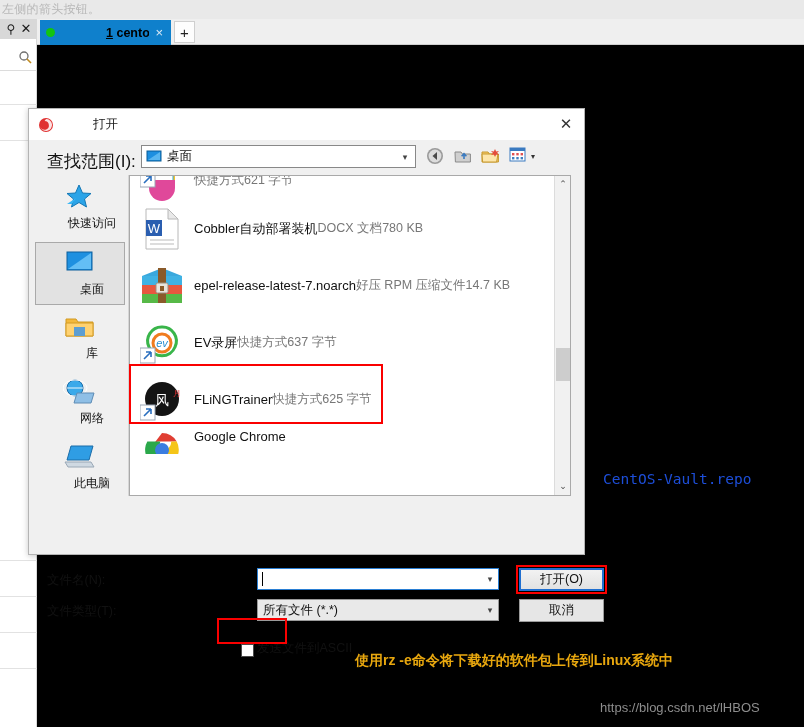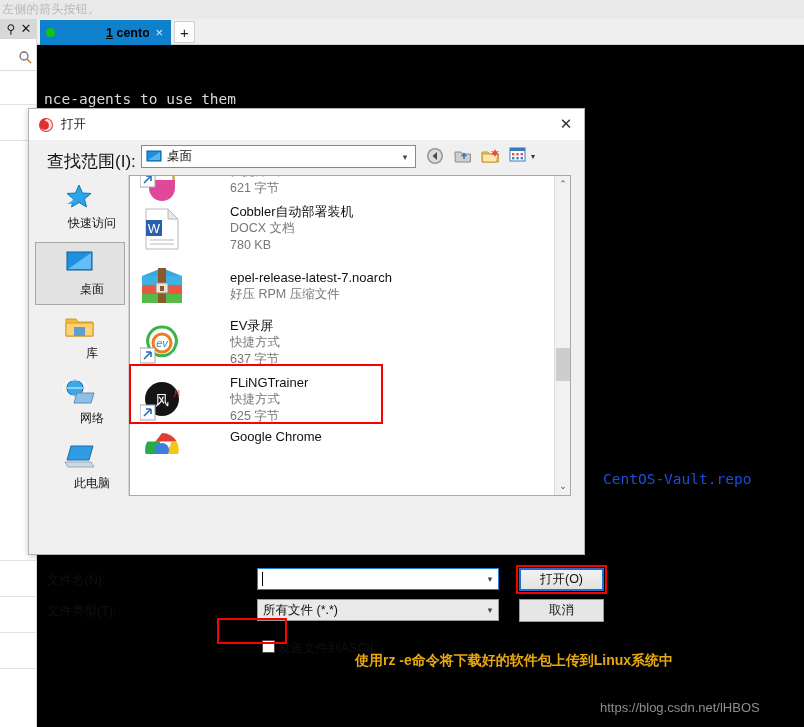--- a/index.html
+++ b/index.html
@@ -102,21 +102,21 @@
   }
 
   
   .dlg {
     position: absolute; left: 28px; top: 108px; width: 557px; height: 447px;
     background: #f0f0f0; border: 1px solid #b4b4b4;
     box-shadow: 0 1px 6px rgba(0,0,0,.22);
   }
   .dlg-title {
     position: absolute; left: 0; top: 0; width: 555px; height: 31px;
-    background: #ffffff; display: flex; align-items: center; padding-left: 9px;
+    background: #ffffff; display: flex; align-items: center; padding-left: 9px; gap: 32px;
   }
   .dlg-icon {
     width: 16px; height: 16px; margin-right: 7px; flex: none;
   }
   .dlg-title-text { font-size: 12.5px; color: #1a1a1a; }
   .dlg-x {
     position: absolute; right: 9px; top: 6px; width: 18px; height: 18px;
     font-size: 15px; color: #333; text-align: center; line-height: 18px;
     font-family: "DejaVu Sans", sans-serif;
   }
@@ -161,21 +161,21 @@
   
   .filelist {
     position: absolute; left: 100px; top: 66px; width: 442px; height: 321px;
     background: #ffffff; border: 1px solid #a9a9a9; overflow: hidden;
   }
   .file-item {
     position: relative; height: 57px; display: flex; align-items: center;
     padding-left: 10px;
   }
   .file-ico { width: 44px; height: 44px; flex: none; margin-right: 10px; position: relative; }
-  .file-meta { display: flex; flex-direction: column; justify-content: space-between; margin-left: 36px; }
+  .file-meta { display: flex; flex-direction: row; justify-content: space-between; }
   .file-name { font-size: 13px; color: #111; line-height: 17px; }
   .file-type { font-size: 12.5px; color: #777; line-height: 17px; }
   .file-size { font-size: 12.5px; color: #777; line-height: 17px; }
   .shortcut-badge {
     position: absolute; left: 0; bottom: 1px; width: 15px; height: 15px;
     background: #ffffff; border: 1px solid #9aa6b5;
     display: flex; align-items: center; justify-content: center;
   }
   .hl-file {
     position: absolute; left: 100px; top: 255px; width: 254px; height: 60px;
@@ -223,21 +223,21 @@
     left: 490px; top: 459px;
     border: 2px solid #1f6fd0;
     background: linear-gradient(#f2f2f2,#e2e2e2);
   }
   .btn-open-hl {
     position: absolute; left: 487px; top: 456px; width: 91px; height: 29px;
     border: 2px solid #fa0000; pointer-events: none;
   }
   .btn-cancel { left: 490px; top: 490px; }
   .ascii-row {
-    position: absolute; left: 233px; top: 531px; display: flex; align-items: flex-start;
+    position: absolute; left: 212px; top: 531px; display: flex; align-items: flex-end;
   }
   .ascii-box {
     width: 13px; height: 13px; border: 1px solid #4a4a4a; background: #fff;
     margin-right: 3px; flex: none;
   }
   .ascii-lbl { font-size: 12.5px; color: #111; }
 
   
   .hl-rz {
     position: absolute; left: 217px; top: 618px; width: 70px; height: 26px;
@@ -280,21 +280,20 @@
         <span class="tab-dot"></span>
         <span class="tab-label">
           <span class="num">1</span><span> centos7-1</span>
         </span>
         <span class="tab-close">×</span>
       </div>
       <div class="tab-add">+</div>
     </div>
 
     <div class="term-body">
-      <div class="term-line">nce-agents to use them</div>
       <div class="term-line">&nbsp;</div>
       <div class="term-line">Restart cobblerd and then run 'cobbler sync' to apply changes.</div>
       <div style="height:400px"></div>
       <div class="term-line">                                   <span style="visibility:hidden">epel-release-latest-7.noarch</span></div>
       <div style="height:0px"></div>
       
       
       
       
       
@@ -478,20 +477,21 @@
             <rect x="2" y="21" width="40" height="9" fill="#e8573f"></rect>
             <rect x="2" y="30" width="40" height="9" fill="#57b947"></rect>
             <rect x="18" y="4" width="8" height="35" fill="#8a5a2a"></rect>
             <rect x="16" y="19" width="12" height="10" rx="1.5" fill="#e9e4dc" stroke="#9a8f80"></rect>
             <rect x="20" y="22" width="4" height="5" fill="#8a5a2a"></rect>
           </svg>
         </span>
         <span class="file-meta">
           <span class="file-name">epel-release-latest-7.noarch</span>
           <span class="file-type">好压 RPM 压缩文件</span>
+          <span class="file-size">14.7 KB</span>
         </span>
       </div>
 
       <div class="file-item">
         <span class="file-ico">
           <svg width="44" height="44" viewBox="0 0 44 44">
             <path d="M22 6 a14 14 0 0 1 13 20 a14 14 0 0 1 -26 0 a14 14 0 0 1 13 -20 z" fill="none" stroke="#39b54a" stroke-width="3"></path>
             <circle cx="22" cy="22" r="9" fill="none" stroke="#f07c1e" stroke-width="3"></circle>
             <text x="22" y="26" font-size="11" fill="#2b8fd0" text-anchor="middle" font-family="Liberation Sans" font-style="italic">ev</text>
             <rect x="0" y="27" width="15" height="15" fill="#ffffff" stroke="#9aa6b5"></rect>

